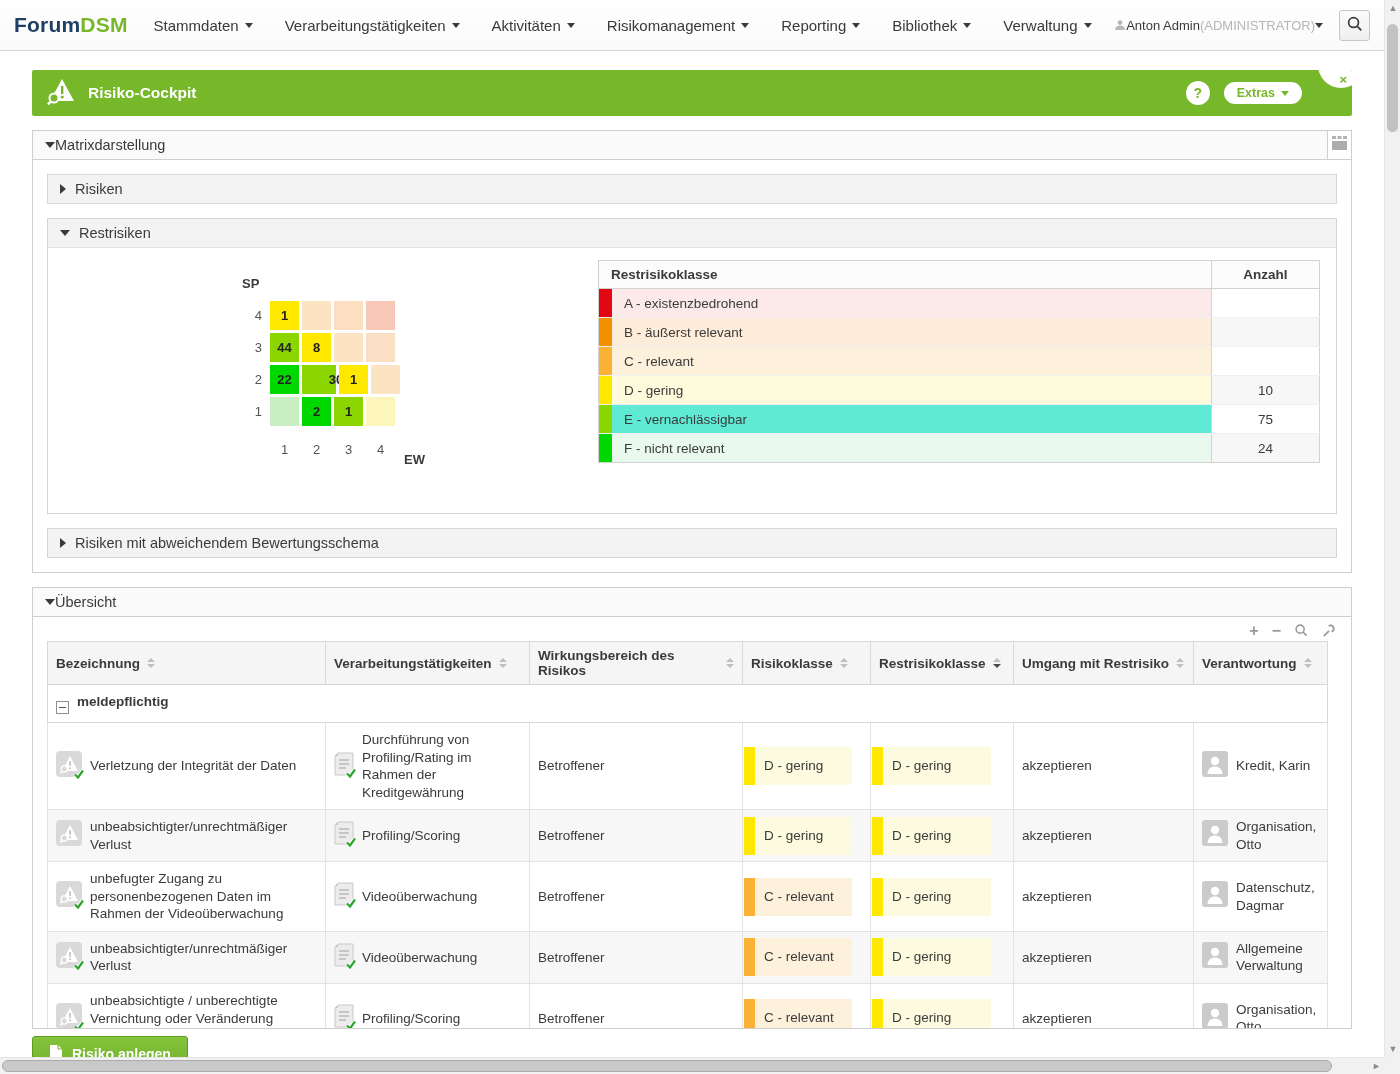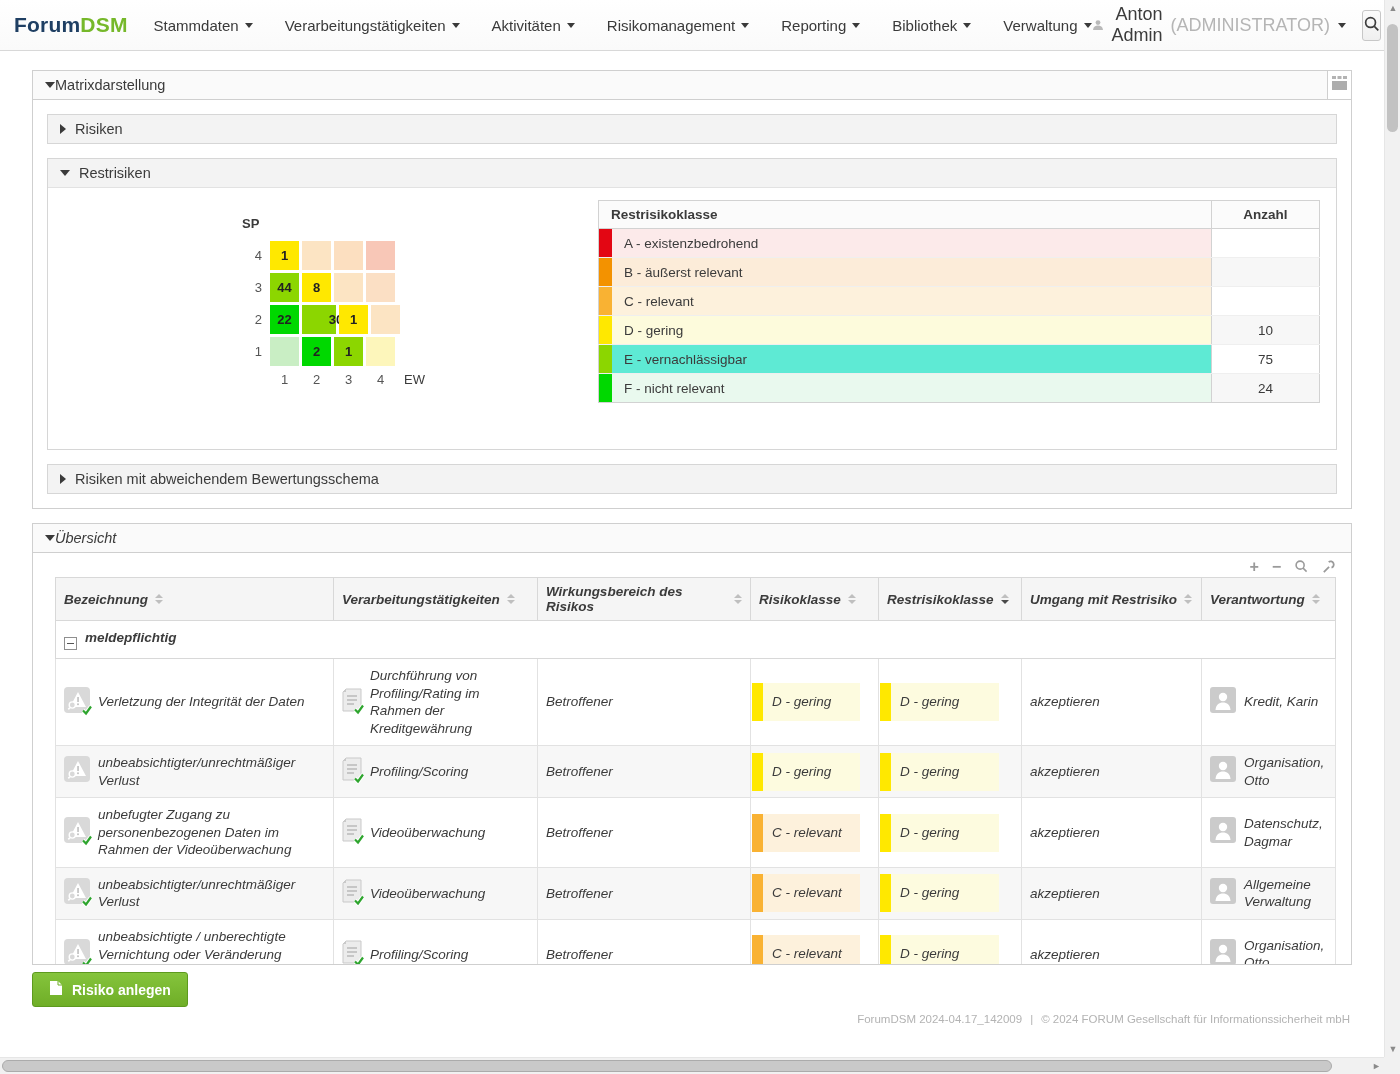--- a/index.html
+++ b/index.html
@@ -10,21 +10,21 @@
   }
 
   
   .topnav { height:51px; display:flex; align-items:center; padding:0 30px 0 14px;
     background:linear-gradient(#ffffff,#fafafa); border-bottom:1px solid #d8d8d8; }
   .logo { font-size:21px; font-weight:bold; letter-spacing:.2px; cursor:default; }
   .logo .lp { color:#1f3f63; } .logo .la { color:#76b82a; }
   .nav-items { display:flex; gap:32px; margin-left:26px; font-size:15px; color:#3a3a3a; }
   .nav-item { display:flex; align-items:center; gap:6px; cursor:pointer; white-space:nowrap; }
   .caret-dn { width:0; height:0; border-left:4px solid transparent; border-right:4px solid transparent; border-top:5px solid #3a3a3a; }
-  .user-area { margin-left:auto; display:flex; align-items:center; gap:8px; font-size:18px;text-align:right; }
+  .user-area { margin-left:auto; display:flex; align-items:center; gap:0; font-size:13px; }
   .user-role { color:#b5b5b5; }
   .search-btn { margin-left:16px; width:31px; height:31px; border:1px solid #c7c7c7; border-radius:3px;
     background:linear-gradient(#fbfbfb,#efefef); display:flex; align-items:center; justify-content:center; cursor:pointer; }
 
   
   .page { width:1320px; margin:19px 0 0 32px; }
 
   .green-header { height:46px; background:#76b82a; display:flex; align-items:center; gap:12px;
     padding:0 14px; color:#fff; position:relative; border-radius:2px; overflow:hidden; }
   .gh-title { font-size:15.5px; font-weight:bold; }
@@ -55,40 +55,40 @@
   
   .restr-content { display:flex; padding:12px 16px 46px 14px; }
   .matrix-wrap { margin-left:180px; margin-top:16px; font-size:13px; flex:0 0 auto; }
   .m-sp { font-weight:bold; margin-bottom:10px; }
   .m-row { display:flex; align-items:center; margin-bottom:3px; }
   .m-ylabel { width:20px; text-align:right; margin-right:8px; color:#555; }
   .m-cell { width:29px; height:29px; margin-right:3px; display:flex; align-items:center; justify-content:center;
     font-weight:bold; color:#222; cursor:pointer; }
   .m-xaxis { display:flex; margin-left:28px; margin-top:6px; align-items:center; }
   .m-xlabel { width:29px; margin-right:3px; text-align:center; color:#555; }
-  .m-ew { font-weight:normal; margin-left:6px; }
+  .m-ew { font-weight:bold; margin-left:6px;margin-top:20px; }
 
   .rr-table { margin-left:auto; align-self:flex-start; border-collapse:collapse; width:722px; font-size:13.5px; }
   .rr-table th { border:1px solid #d2d2d2; font-weight:bold; text-align:left; padding:6px 12px; background:#fbfbfb; }
   .rr-table th.cnt { text-align:center; width:108px; }
   .rr-table td { border-right:1px solid #d2d2d2; border-left:1px solid #d2d2d2; border-bottom:1px solid #efefef; padding:0; }
   .rr-label-cell { display:flex; align-items:center; height:28px; }
   .rr-ind { width:13px; height:28px; flex:0 0 auto; }
   .rr-text { padding-left:12px; }
   .rr-count { text-align:center; height:28px; }
   .rr-table tr:last-child td { border-bottom:1px solid #d2d2d2; }
   .cnt-alt { background:#f7f7f7; }
 
   
-  .uebersicht { height:442px; overflow:hidden;font-style:italic; }
+  .uebersicht { height:442px; overflow:hidden; }
   .toolbar { display:flex; justify-content:flex-end; align-items:center; gap:13px; padding:5px 15px 3px; height:24px; }
   .tb-txt { color:#9a9a9a; font-weight:bold; font-size:16px; line-height:13px; cursor:pointer; }
   .tb-ic { cursor:pointer; display:flex; }
 
-  .ov-table { border-collapse:collapse; table-layout:fixed; width:1280px; margin:0 22px; font-size:13.5px;padding-left:7px; }
+  .ov-table { border-collapse:collapse; table-layout:fixed; width:1280px; margin:0 14px; font-size:13.5px;padding-left:7px; }
   .ov-table th { background:#f5f5f5; border:1px solid #d8d8d8; text-align:left; padding:6px 8px; font-size:13.5px; cursor:pointer; }
   .th-inner { display:flex; align-items:center; gap:7px; }
   .sort { display:inline-flex; flex-direction:column; gap:2px; }
   .s-up { width:0; height:0; border-left:4px solid transparent; border-right:4px solid transparent; border-bottom:4px solid #bfbfbf; }
   .s-dn { width:0; height:0; border-left:4px solid transparent; border-right:4px solid transparent; border-top:4px solid #bfbfbf; }
   .s-dn.active { border-top-color:#4a4a4a; }
   .ov-table td { border:1px solid #e2e2e2; padding:8px; vertical-align:middle; line-height:1.3; }
   tr.alt td { background:#f7f7f7; }
   .group-row td { font-weight:bold; border:1px solid #d8d8d8; background:#fff; }
   .group-toggle { display:inline-flex; align-items:center; justify-content:center; width:13px; height:13px;
@@ -172,20 +172,41 @@
   <div class="search-btn">
     <span><svg width="17" height="17" viewBox="0 0 18 18">
           <circle cx="8" cy="8" r="5.2" fill="none" stroke="#3c3c3c" stroke-width="1.8"></circle>
           <line x1="12" y1="12" x2="16.2" y2="16.2" stroke="#3c3c3c" stroke-width="1.8"></line>
         </svg></span>
   </div>
 </header>
 
 <main class="page">
 
+  <div class="green-header">
+    <span>
+      <svg width="30" height="30" viewBox="0 0 30 30">
+          <path d="M16 3 L28 25 H4 Z" fill="#fff"></path>
+          <rect x="15" y="10" width="2.4" height="8" fill="#76b82a"></rect>
+          <circle cx="16.2" cy="21" r="1.6" fill="#76b82a"></circle>
+          <circle cx="8" cy="22" r="4.5" fill="#76b82a" stroke="#fff" stroke-width="2"></circle>
+          <line x1="4.4" y1="25.8" x2="2" y2="28.4" stroke="#fff" stroke-width="2.4"></line>
+        </svg>
+    </span>
+    <span class="gh-title">Risiko-Cockpit</span>
+    <div class="gh-right">
+      <div class="help-btn">?</div>
+      <div class="extras-btn">
+        <span>Extras</span>
+        <span class="caret-dn-green"></span>
+      </div>
+    </div>
+    <div class="corner-circle"></div>
+    <div class="close-x">×</div>
+  </div>
 
   <section class="section">
     <div class="sec-header">
       <div class="sec-header-bar">
         <span class="tri-dn"></span>
         <span>Matrixdarstellung</span>
       </div>
       <div class="icon-box">
         <span><svg width="16" height="14" viewBox="0 0 16 14">
               <rect x="0" y="0" width="4" height="3" fill="#b3b3b3"></rect>

